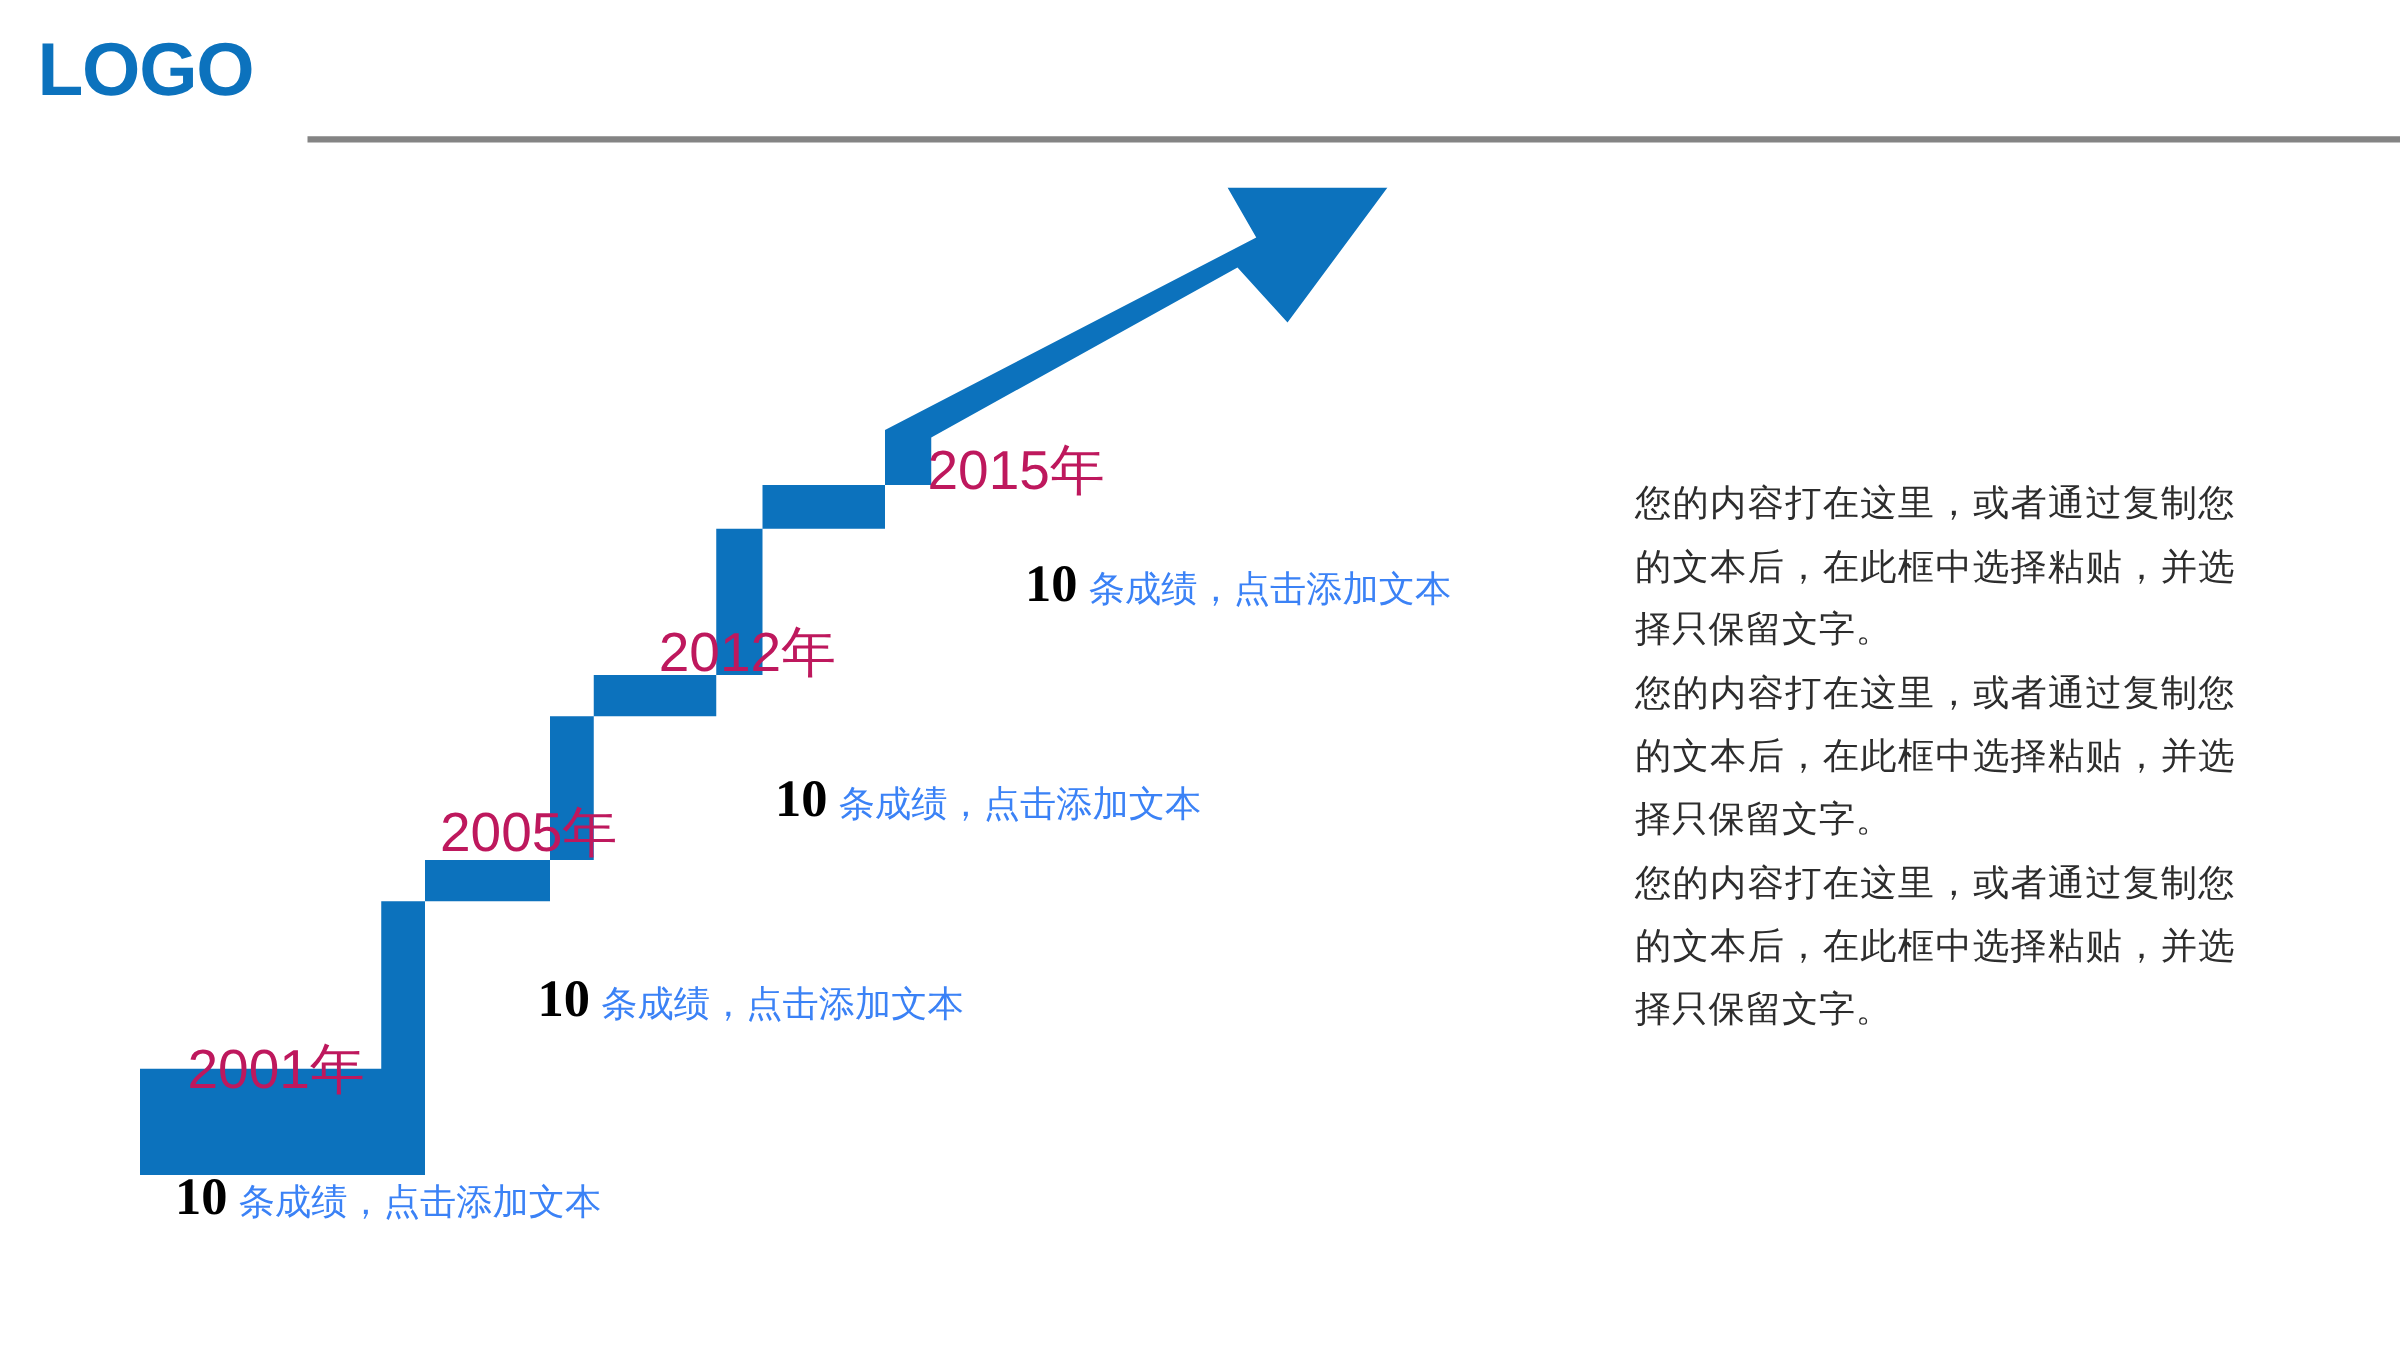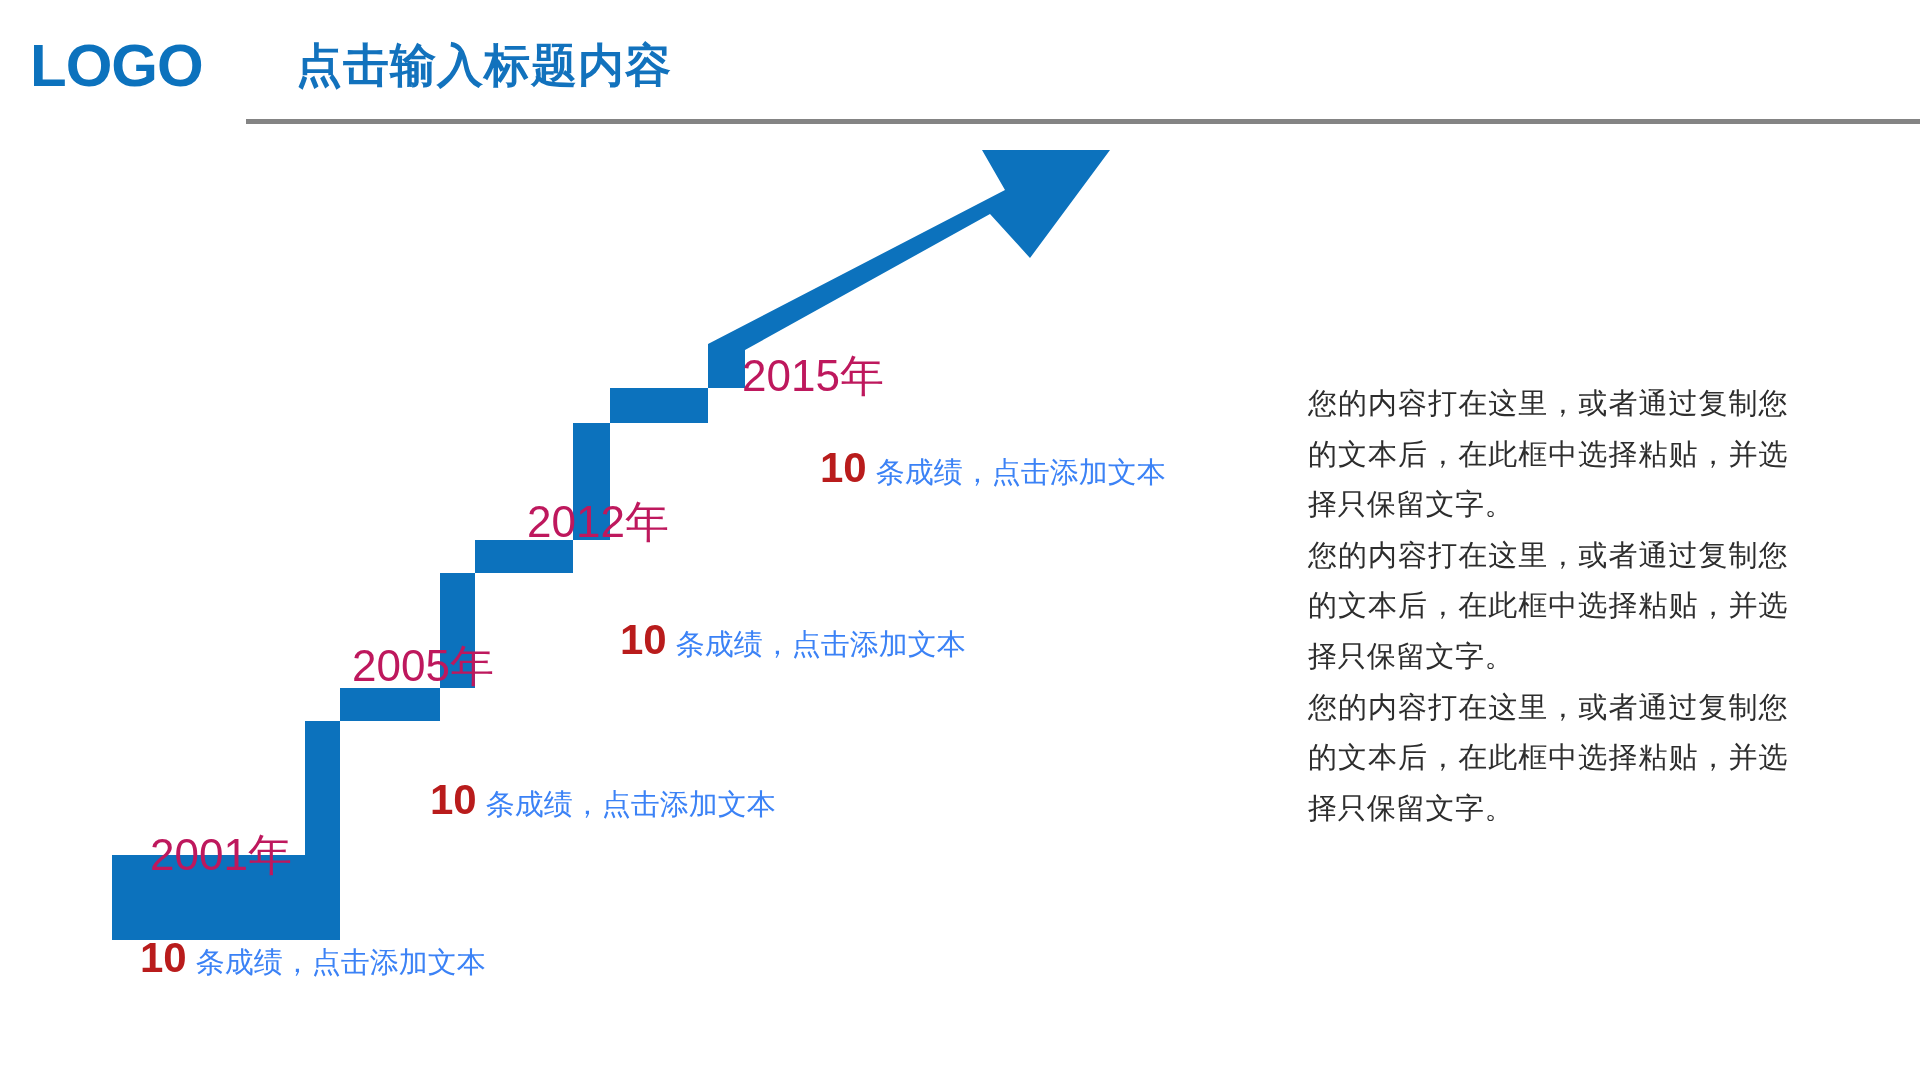--- a/index.html
+++ b/index.html
@@ -13,21 +13,21 @@
     position: relative;
     overflow: hidden;
     font-family: "Liberation Sans", "DejaVu Sans", sans-serif;
     color: #262626;
   }
 
   
   #header {
     position: absolute;
     left: 0;
-    top: 14px;
+    top: 4px;
     width: 1744px;
     height: 120px;
     text-decoration: underline;
   }
   #logo {
     position: absolute;
     left: 30px;
     top: 22px;
     font-family: "Liberation Sans", "DejaVu Sans", sans-serif;
     font-size: 60px;
@@ -86,24 +86,24 @@
   #year-2 { left: 527px; top: 493px; }
   #year-3 { left: 742px; top: 347px; }
 
   
   .achv-label {
     position: absolute;
     white-space: nowrap;
     line-height: 1;
   }
   .achv-num {
-    font-family: Liberation Sans, sans-serif;
+    font-family: Liberation Serif, serif;
     font-size: 42px;
     font-weight: bold;
-    color: #b91c1c;
+    color: #000000;
     vertical-align: baseline;
   }
   .achv-text {
     font-family: "DejaVu Sans", "Liberation Sans", sans-serif;
     font-size: 29px;
     font-weight: normal;
     color: #3b82f6;
     vertical-align: baseline;
     margin-left: 9px;
   }
@@ -128,21 +128,20 @@
     text-align: justify;
     text-justify: inter-ideograph;
     letter-spacing: 0.4px;
   }
 </style>
 </head>
 <body>
 
 <div id="header">
   <div id="logo">LOGO</div>
-  <div id="slide-title">点击输入标题内容</div>
   <div id="header-rule"></div>
 </div>
 
 <div id="stair-graphic">
   <svg id="stair-svg" viewBox="0 0 1110 790" xmlns="http://www.w3.org/2000/svg">
 
     <path d="M 12,705
              L 12,790
              L 240,790
              L 240,538

